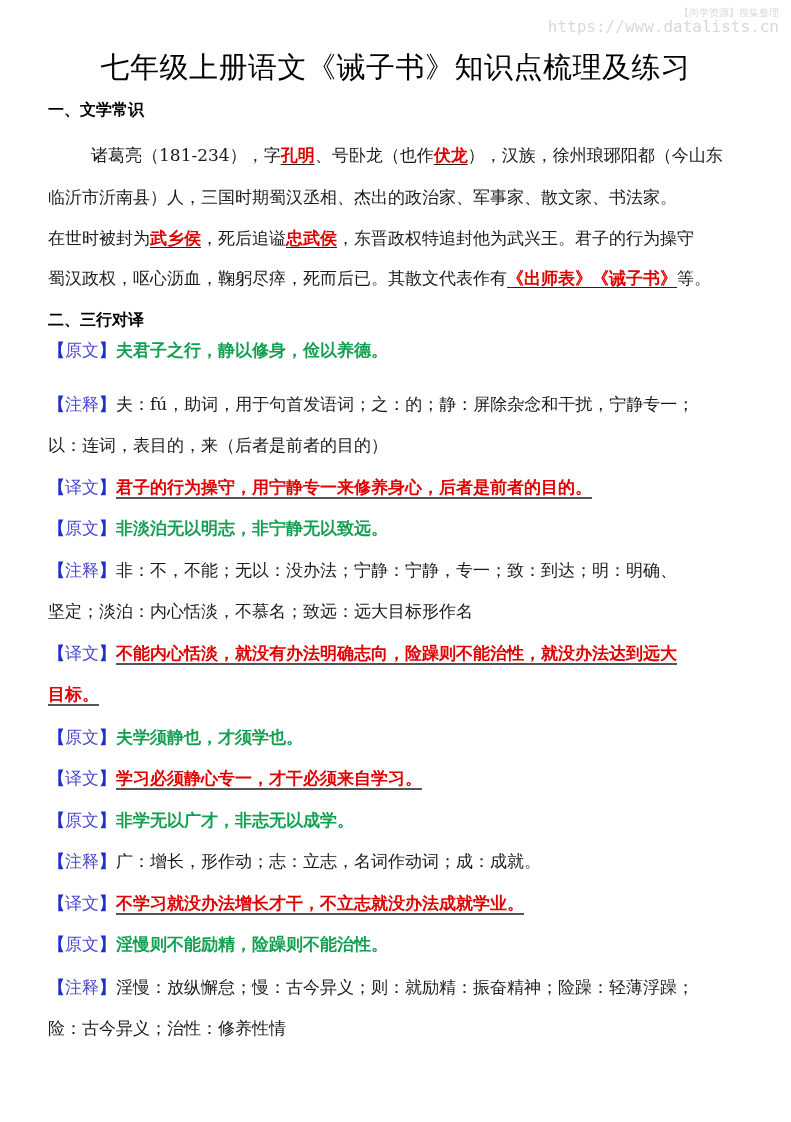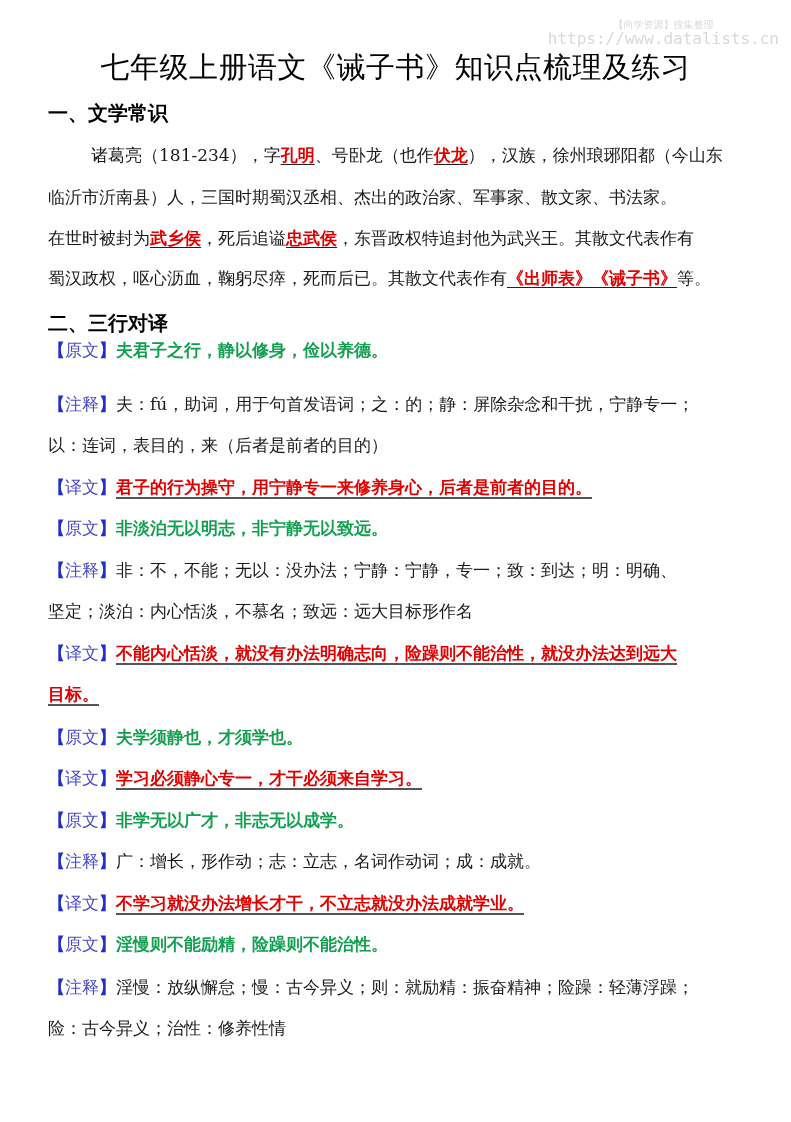--- a/index.html
+++ b/index.html
@@ -2,34 +2,34 @@
 <html><head>
   <meta charset="utf-8">
   <style>
     html, body { margin: 0; padding: 0; background: #ffffff; }
     body {
       width: 791px; height: 1122px; position: relative; overflow: hidden;
       font-family: "DejaVu Serif", "Liberation Serif", serif;
       color: #1a1a1a;
     }
     .watermark {
-      position: absolute; top: 18px; right: 12px; text-align: center;
+      position: absolute; top: 6px; right: 12px; text-align: right;
       color: #d9d9d9; font-size: 10px; line-height: 14px;
       font-family: "DejaVu Sans", sans-serif;
     }
     .watermark .url { font-family: "DejaVu Sans Mono", "Liberation Mono", monospace; font-size: 16px; }
     .title {
       position: absolute; top: 48px; left: 0; width: 791px; text-align: center;
       font-family: "DejaVu Sans", "Liberation Sans", sans-serif;
       font-size: 29px; font-weight: normal; color: #000; letter-spacing: 0.5px;
     }
     .section-heading {
       position: absolute; left: 48px;
       font-family: "DejaVu Sans", "Liberation Sans", sans-serif;
-      font-size: 20px; font-weight: bold; color: #000;
+      font-size: 16px; font-weight: bold; color: #000;
     }
     .line {
       position: absolute; left: 48px; width: 700px;
       font-size: 17px; line-height: 24px; white-space: nowrap;
     }
     .indent { left: 84px; margin-left: 7px; }
     .hl {
       color: #e00000; font-weight: bold;
       font-family: "DejaVu Sans", "Liberation Sans", sans-serif;
       text-decoration: underline; text-decoration-color: #222; text-underline-offset: 3px;
@@ -60,21 +60,21 @@
 
 <div class="section-heading" style="top:100px">一、文学常识</div>
 
 <div class="line indent" style="top:143px">
   <span>诸葛亮（181-234），字</span><span class="hl">孔明</span><span>、号卧龙（也作</span><span class="hl">伏龙</span><span>），汉族，徐州琅琊阳都（今山东</span>
 </div>
 <div class="line" style="top:185px">
   <span>临沂市沂南县）人，三国时期蜀汉丞相、杰出的政治家、军事家、散文家、书法家。</span>
 </div>
 <div class="line" style="top:226px">
-  <span>在世时被封为</span><span class="hl">武乡侯</span><span>，死后追谥</span><span class="hl">忠武侯</span><span>，东晋政权特追封他为武兴王。其散文代表作有</span>
+  <span>在世时被封为</span><span class="hl">武乡侯</span><span>，死后追谥</span><span class="hl">忠武侯</span><span>，东晋政权特追封他为武兴王。君子的行为操守</span>
 </div>
 <div class="line" style="top:266px">
   <span>蜀汉政权，呕心沥血，鞠躬尽瘁，死而后已。其散文代表作有</span><span class="hl">《出师表》《诫子书》</span><span>等。</span>
 </div>
 
 <div class="section-heading" style="top:310px">二、三行对译</div>
 
 <div class="line" style="top:338px">
   <span class="tag-bracket">【</span><span class="tag-label">原文</span><span class="tag-bracket">】</span><span class="orig">夫君子之行，静以修身，俭以养德。</span>
 </div>

